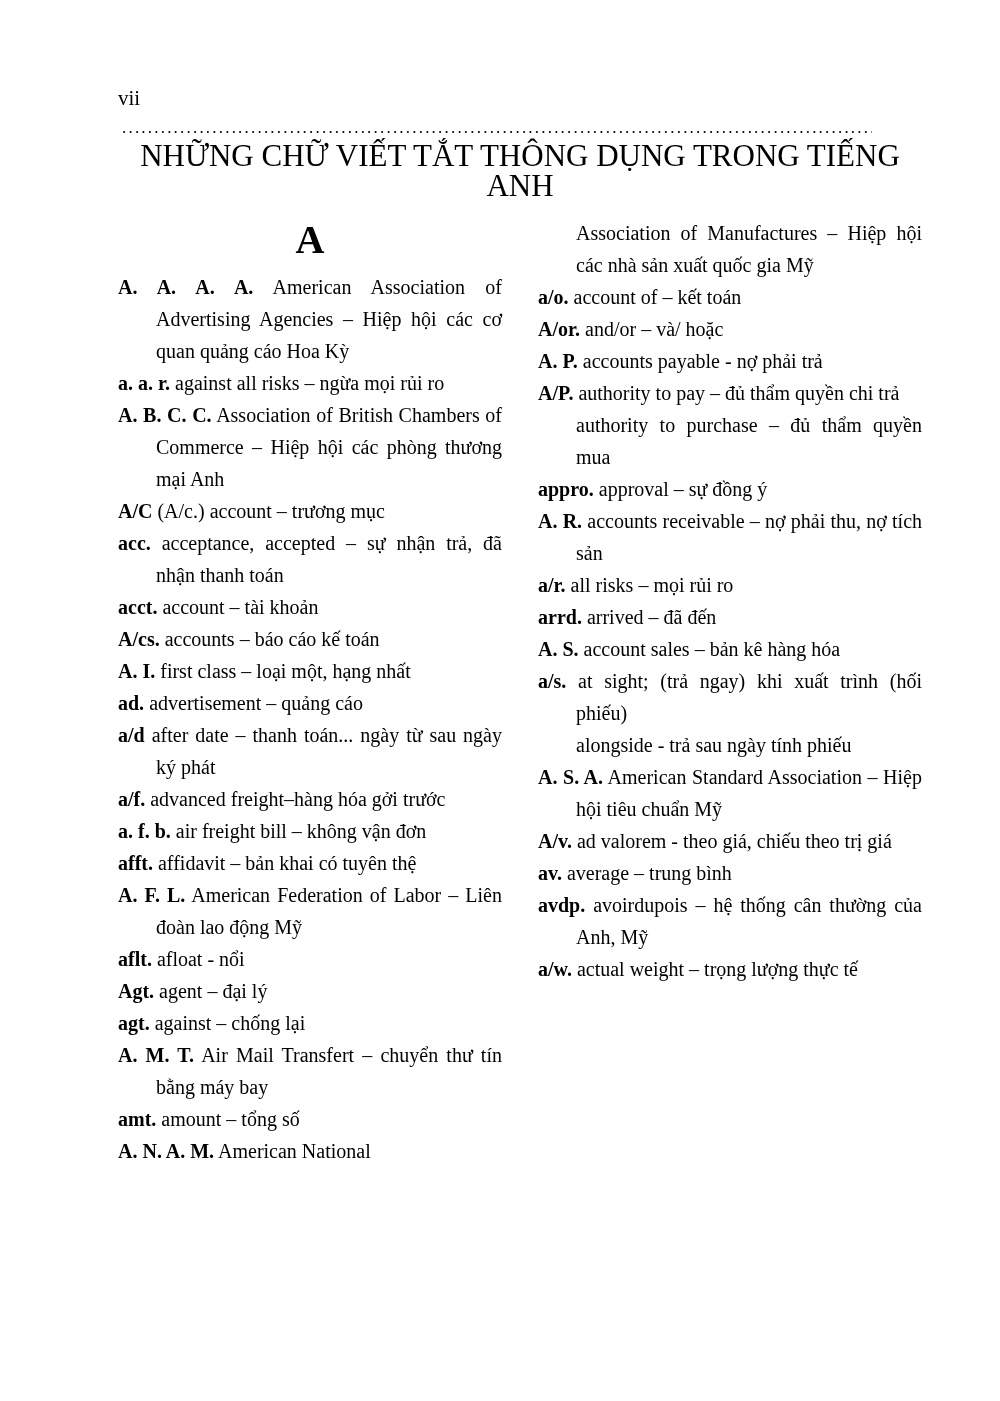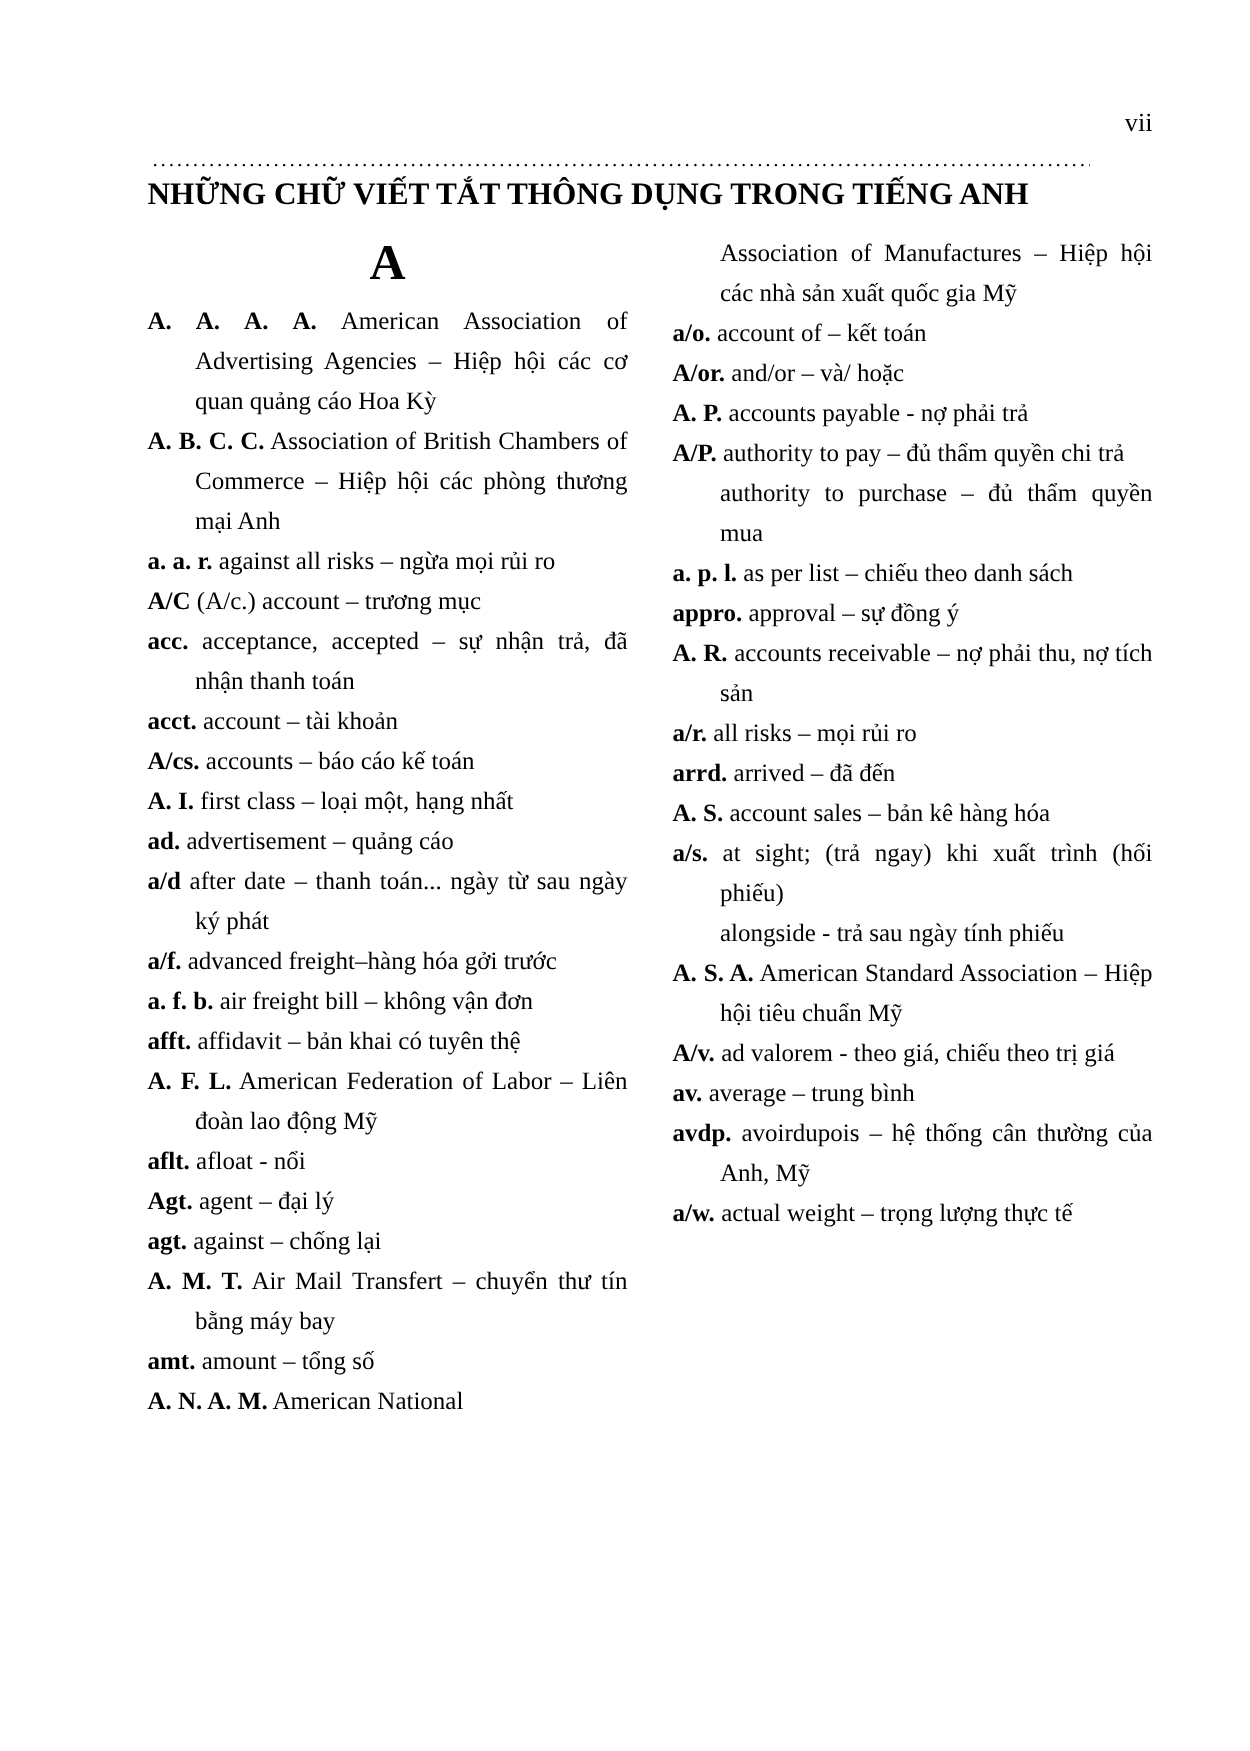--- a/index.html
+++ b/index.html
@@ -11,36 +11,37 @@
   body {
     width: 1000px;
     height: 1401px;
     overflow: hidden;
     font-family: "Liberation Serif", "DejaVu Serif", serif;
   }
   .page {
     padding: 86px 78px 0 118px;
   }
   .page-number {
-    text-align: right;
+    text-align: left;
     font-size: 21px;
     line-height: 24px;
     margin-bottom: 8px;
   }
   .dots {
     overflow: hidden;
     white-space: nowrap;
     font-size: 17px;
     letter-spacing: 2.2px;
     height: 21px;
     margin: 0 50px 2px 4px;
   }
   .title {
-    font-weight: bold;
-    font-size: 25px;
+    text-align: center;
+    font-weight: normal;
+    font-size: 31px;
     line-height: 30px;
     margin: 2px 0 16px 0;
   }
   .columns {
     display: flex;
     gap: 36px;
   }
   .col {
     flex: 1;
     min-width: 0;
@@ -75,22 +76,22 @@
 
 <div class="page">
   <div class="page-number">vii</div>
   <div class="dots">........................................................................................................................................................</div>
   <div class="title">NHỮNG CHỮ VIẾT TẮT THÔNG DỤNG TRONG TIẾNG ANH</div>
   <div class="columns">
     <div class="col" id="left-col">
       <div class="section-letter">A</div>
       <div id="left-col-entries">
           <div class="entry"><span class="abbr">A. A. A. A.</span> <span>American Association of Advertising Agencies – Hiệp hội các cơ quan quảng cáo Hoa Kỳ</span></div>
+          <div class="entry"><span class="abbr">a. a. r.</span> <span>against all risks – ngừa mọi rủi ro</span></div>
           <div class="entry"><span class="abbr">A. B. C. C.</span> <span>Association of British Chambers of Commerce – Hiệp hội các phòng thương mại Anh</span></div>
-          <div class="entry"><span class="abbr">a. a. r.</span> <span>against all risks – ngừa mọi rủi ro</span></div>
           <div class="entry"><span class="abbr">A/C</span> <span>(A/c.) account – trương mục</span></div>
           <div class="entry"><span class="abbr">acc.</span> <span>acceptance, accepted – sự nhận trả, đã nhận thanh toán</span></div>
           <div class="entry"><span class="abbr">acct.</span> <span>account – tài khoản</span></div>
           <div class="entry"><span class="abbr">A/cs.</span> <span>accounts – báo cáo kế toán</span></div>
           <div class="entry"><span class="abbr">A. I.</span> <span>first class – loại một, hạng nhất</span></div>
           <div class="entry"><span class="abbr">ad.</span> <span>advertisement – quảng cáo</span></div>
           <div class="entry"><span class="abbr">a/d</span> <span>after date – thanh toán... ngày từ sau ngày ký phát</span></div>
           <div class="entry"><span class="abbr">a/f.</span> <span>advanced freight–hàng hóa gởi trước</span></div>
           <div class="entry"><span class="abbr">a. f. b.</span> <span>air freight bill – không vận đơn</span></div>
           <div class="entry"><span class="abbr">afft.</span> <span>affidavit – bản khai có tuyên thệ</span></div>
@@ -103,21 +104,20 @@
           <div class="entry"><span class="abbr">A. N. A. M.</span> <span>American National</span></div>
         </div>
     </div>
     <div class="col" id="right-col">
       <div id="right-col-entries">
           <div class="entry continuation"><span>Association of Manufactures – Hiệp hội các nhà sản xuất quốc gia Mỹ</span></div>
           <div class="entry"><span class="abbr">a/o.</span> <span>account of – kết toán</span></div>
           <div class="entry"><span class="abbr">A/or.</span> <span>and/or – và/ hoặc</span></div>
           <div class="entry"><span class="abbr">A. P.</span> <span>accounts payable - nợ phải trả</span></div>
           <div class="entry"><span class="abbr">A/P.</span> <span>authority to pay – đủ thẩm quyền chi trả</span><div class="extra">authority to purchase – đủ thẩm quyền mua</div></div>
-          <div class="entry"><span class="abbr">a. p. l.</span> <span>as per list – chiếu theo danh sách</span></div>
           <div class="entry"><span class="abbr">appro.</span> <span>approval – sự đồng ý</span></div>
           <div class="entry"><span class="abbr">A. R.</span> <span>accounts receivable – nợ phải thu, nợ tích sản</span></div>
           <div class="entry"><span class="abbr">a/r.</span> <span>all risks – mọi rủi ro</span></div>
           <div class="entry"><span class="abbr">arrd.</span> <span>arrived – đã đến</span></div>
           <div class="entry"><span class="abbr">A. S.</span> <span>account sales – bản kê hàng hóa</span></div>
           <div class="entry"><span class="abbr">a/s.</span> <span>at sight; (trả ngay) khi xuất trình (hối phiếu)</span><div class="extra">alongside - trả sau ngày tính phiếu</div></div>
           <div class="entry"><span class="abbr">A. S. A.</span> <span>American Standard Association – Hiệp hội tiêu chuẩn Mỹ</span></div>
           <div class="entry"><span class="abbr">A/v.</span> <span>ad valorem - theo giá, chiếu theo trị giá</span></div>
           <div class="entry"><span class="abbr">av.</span> <span>average – trung bình</span></div>
           <div class="entry"><span class="abbr">avdp.</span> <span>avoirdupois – hệ thống cân thường của Anh, Mỹ</span></div>

